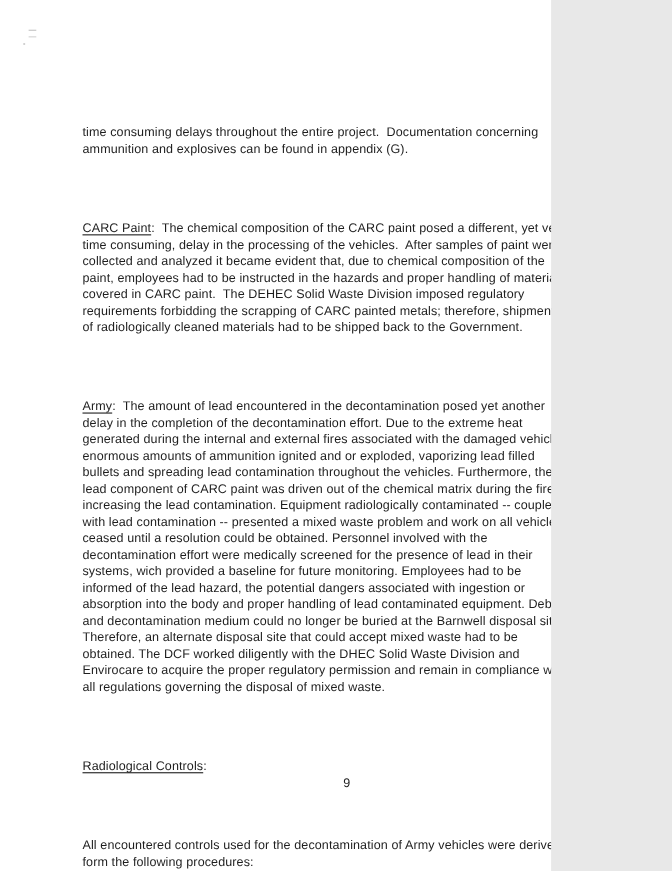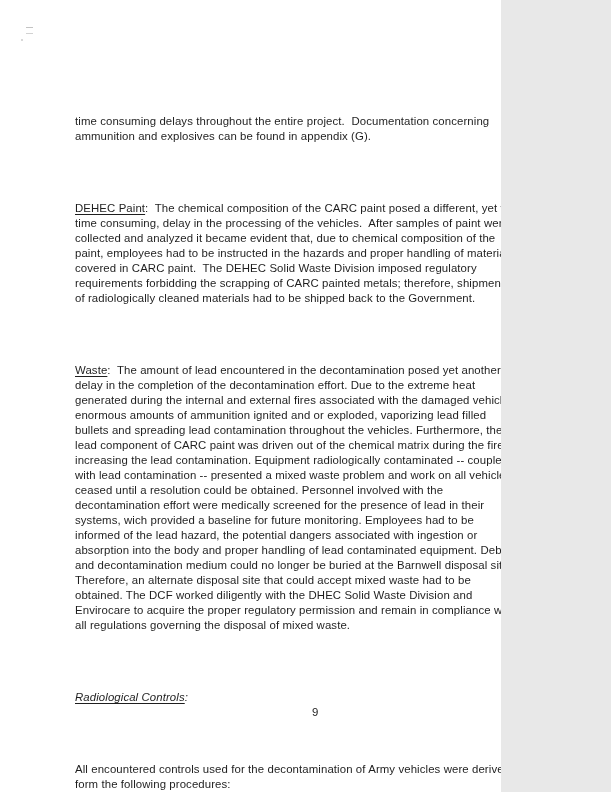--- a/index.html
+++ b/index.html
@@ -32,21 +32,20 @@
     padding: 0;
   }
   .lead-u {
     text-decoration: underline;
     text-underline-offset: 2px;
     text-decoration-thickness: 1px;
   }
   .heading-para {
     margin: 0 0 12px 0;
     padding: 0;
-    font-style: italic;
   }
   .page-number {
     position: absolute;
     left: 312px;
     top: 706px;
     font-size: 11.4px;
     color: #1e1e1e;
   }
   .margin-note {
     position: absolute;
@@ -93,29 +92,29 @@
 <div class="page">
 
   <div class="speck-a"></div>
   <div class="speck-b"></div>
 
   <div class="text-block">
 
     <p class="para"><span>time consuming delays throughout the entire project.  Documentation concerning
 ammunition and explosives can be found in appendix (G).</span></p>
 
-    <p class="para"><span class="lead-u">DEHEC Paint</span><span>:  The chemical composition of the CARC paint posed a different, yet very
+    <p class="para"><span class="lead-u">CARC Paint</span><span>:  The chemical composition of the CARC paint posed a different, yet very
 time consuming, delay in the processing of the vehicles.  After samples of paint were
 collected and analyzed it became evident that, due to chemical composition of the
 paint, employees had to be instructed in the hazards and proper handling of material
 covered in CARC paint.  The DEHEC Solid Waste Division imposed regulatory
 requirements forbidding the scrapping of CARC painted metals; therefore, shipments
 of radiologically cleaned materials had to be shipped back to the Government.</span></p>
 
-    <p class="para"><span class="lead-u">Waste</span><span>:  The amount of lead encountered in the decontamination posed yet another
+    <p class="para"><span class="lead-u">Army</span><span>:  The amount of lead encountered in the decontamination posed yet another
 delay in the completion of the decontamination effort. Due to the extreme heat
 generated during the internal and external fires associated with the damaged vehicles,
 enormous amounts of ammunition ignited and or exploded, vaporizing lead filled
 bullets and spreading lead contamination throughout the vehicles. Furthermore, the
 lead component of CARC paint was driven out of the chemical matrix during the fires
 increasing the lead contamination. Equipment radiologically contaminated -- coupled
 with lead contamination -- presented a mixed waste problem and work on all vehicles
 ceased until a resolution could be obtained. Personnel involved with the
 decontamination effort were medically screened for the presence of lead in their
 systems, wich provided a baseline for future monitoring. Employees had to be

